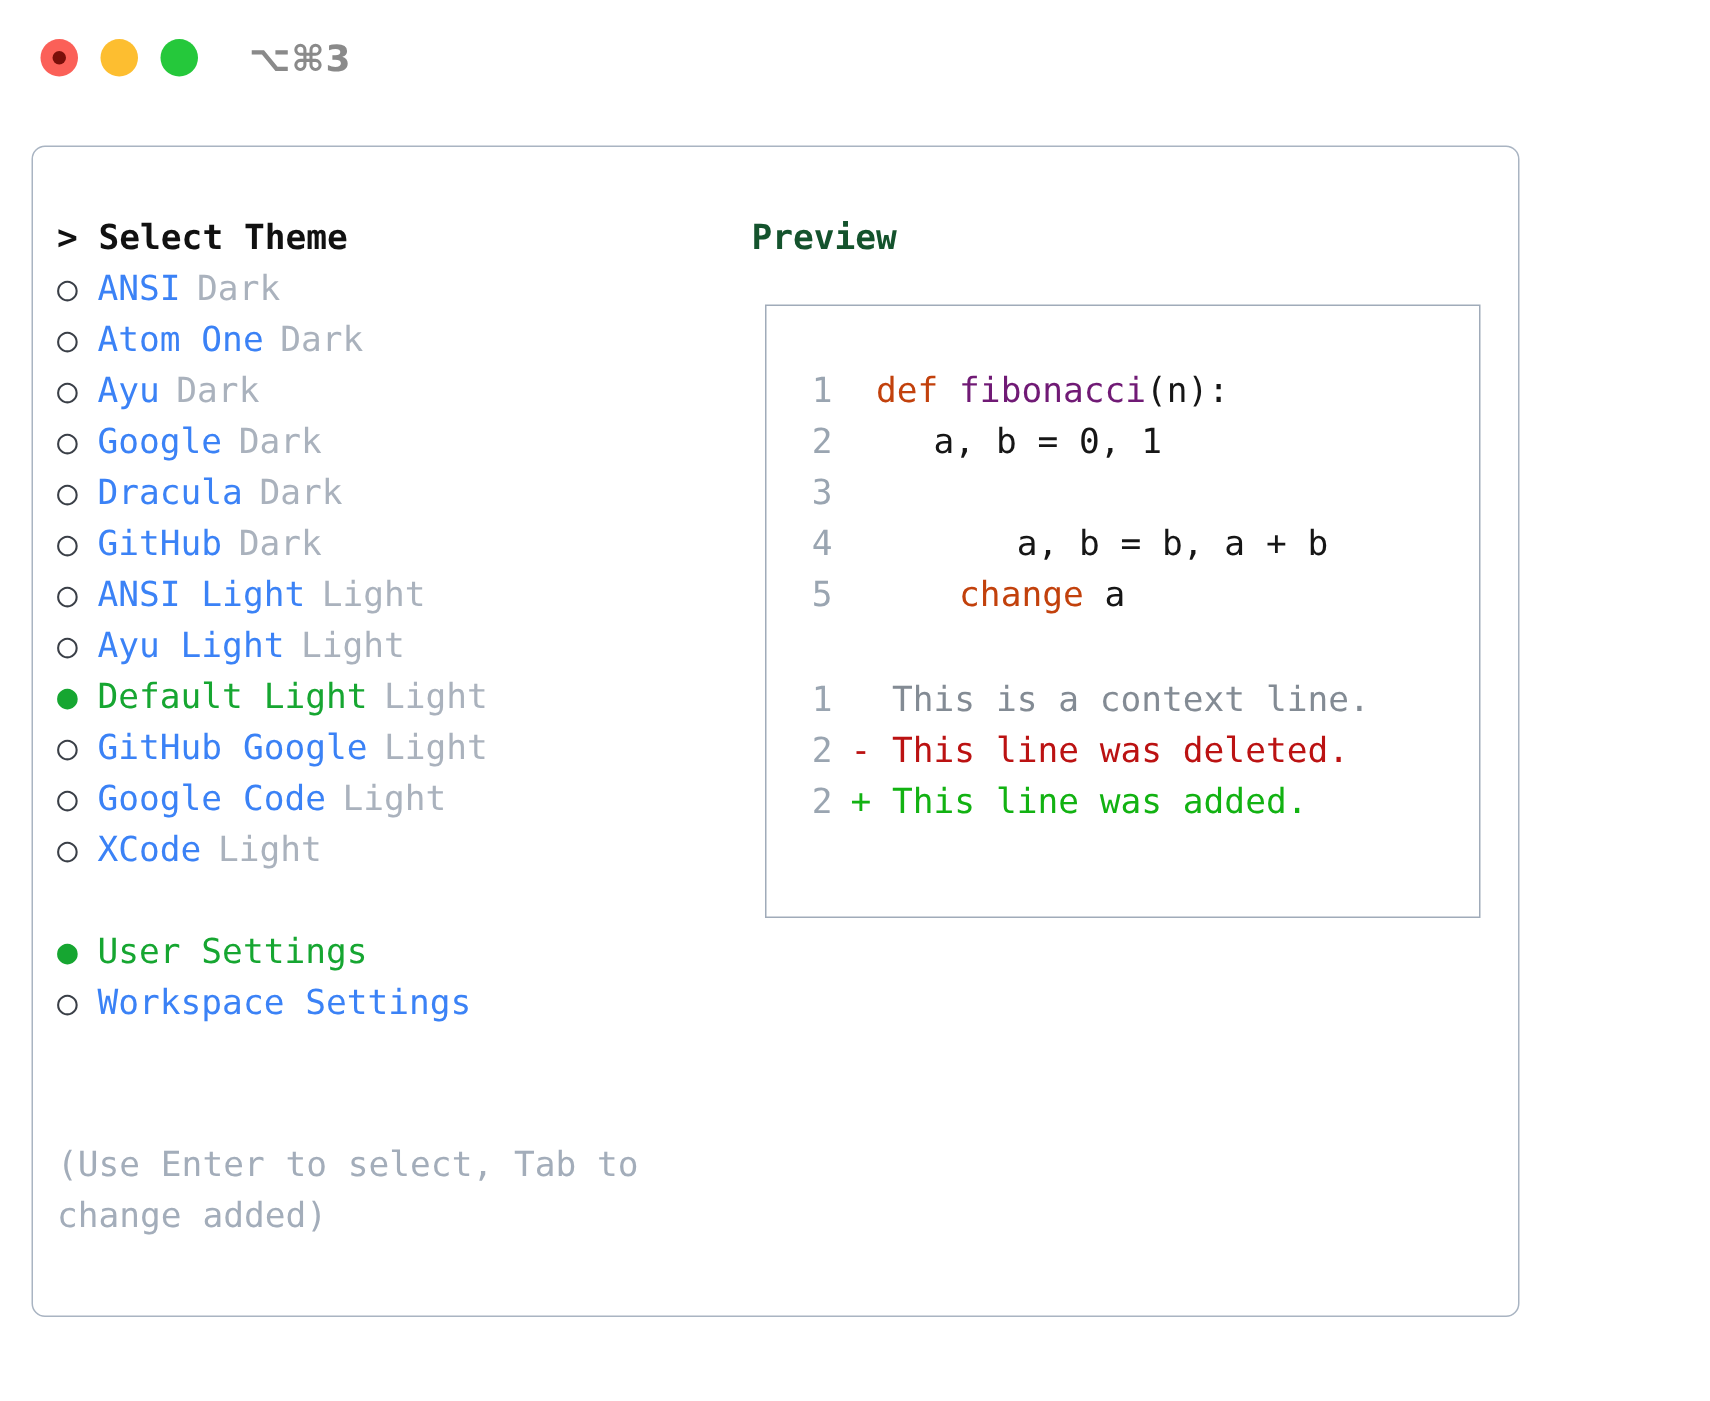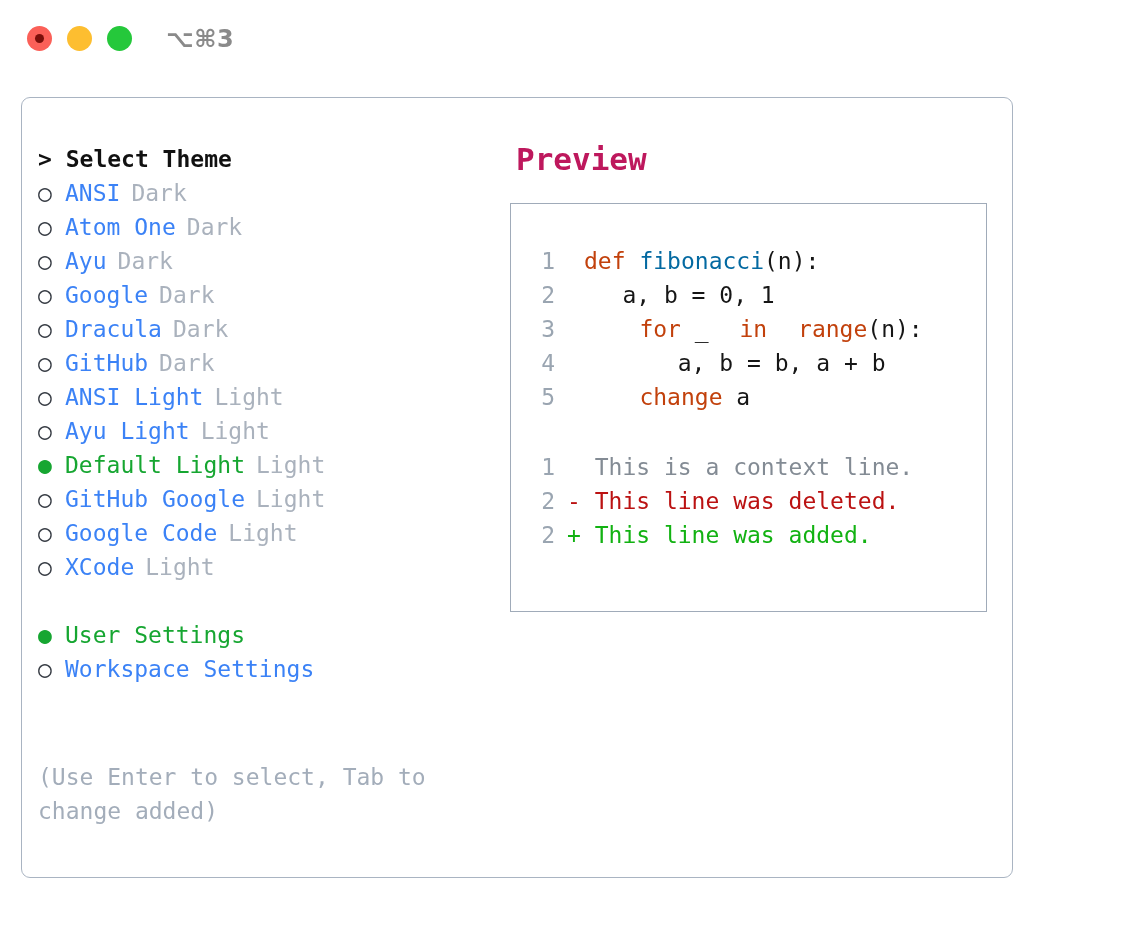--- a/index.html
+++ b/index.html
@@ -135,25 +135,24 @@
     color: #a3adba;
   }
 
   
   .right-col {
     position: absolute;
     left: 479px;
     top: 44px;
   }
   .preview-title {
-    font-size: 31px;
-    line-height: 34px;
-    color: #be185d;
-    font-weight: bold;
-    margin-left: 15px;
+    font-size: 23px;
+    line-height: 34px;
+    color: #14532d;
+    font-weight: bold;
   }
   .preview-box {
     position: absolute;
     left: 488px;
     top: 105px;
     width: 477px;
     height: 409px;
     border: 1.5px solid #a0abb9;
     box-sizing: border-box;
     background: #ffffff;
@@ -173,21 +172,21 @@
   }
   .lineno {
     width: 30px;
     flex: 0 0 30px;
     text-align: right;
     color: #9aa5b1;
     padding-right: 12px;
   }
   .code-text { color: #161616; }
   .tok-kw   { color: #c2410c; margin-left: 17px; }
-  .tok-fn   { color: #0369a1; text-align: right; }
+  .tok-fn   { color: #701a75; text-align: right; }
   .tok-plain{ color: #161616; }
 
   .blank-line { height: 36px; }
 
   .diff-ctx { color: #838b94; }
   .diff-del { color: #bb1212; }
   .diff-add { color: #12b212; }
 </style>
 </head>
 <body>
@@ -239,21 +238,21 @@
 
     <div class="right-col">
       <div class="preview-title">Preview</div>
     </div>
 
     <div class="preview-box">
       <div class="code-area">
         <div id="code-lines">
             <div class="code-line"><span class="lineno">1</span><span class="code-text"><span class="tok-kw">def </span><span class="tok-fn">fibonacci</span><span class="tok-plain">(n):</span></span></div>
             <div class="code-line"><span class="lineno">2</span><span class="code-text"><span class="tok-plain">    a, b = 0, 1</span></span></div>
-            <div class="code-line"><span class="lineno">3</span><span class="code-text"><span class="tok-plain">    </span><span class="tok-kw">for</span><span class="tok-plain"> _ </span><span class="tok-kw">in</span><span class="tok-plain"> </span><span class="tok-kw">range</span><span class="tok-plain">(n):</span></span></div>
+            <div class="code-line"><span class="lineno">3</span></div>
             <div class="code-line"><span class="lineno">4</span><span class="code-text"><span class="tok-plain">        a, b = b, a + b</span></span></div>
             <div class="code-line"><span class="lineno">5</span><span class="code-text"><span class="tok-plain">    </span><span class="tok-kw">change</span><span class="tok-plain"> a</span></span></div>
           </div>
         <div class="blank-line"></div>
         <div id="diff-lines">
             <div class="code-line"><span class="lineno">1</span><span class="diff-ctx">  This is a context line.</span></div>
             <div class="code-line"><span class="lineno">2</span><span class="diff-del">- This line was deleted.</span></div>
             <div class="code-line"><span class="lineno">2</span><span class="diff-add">+ This line was added.</span></div>
           </div>
       </div>

